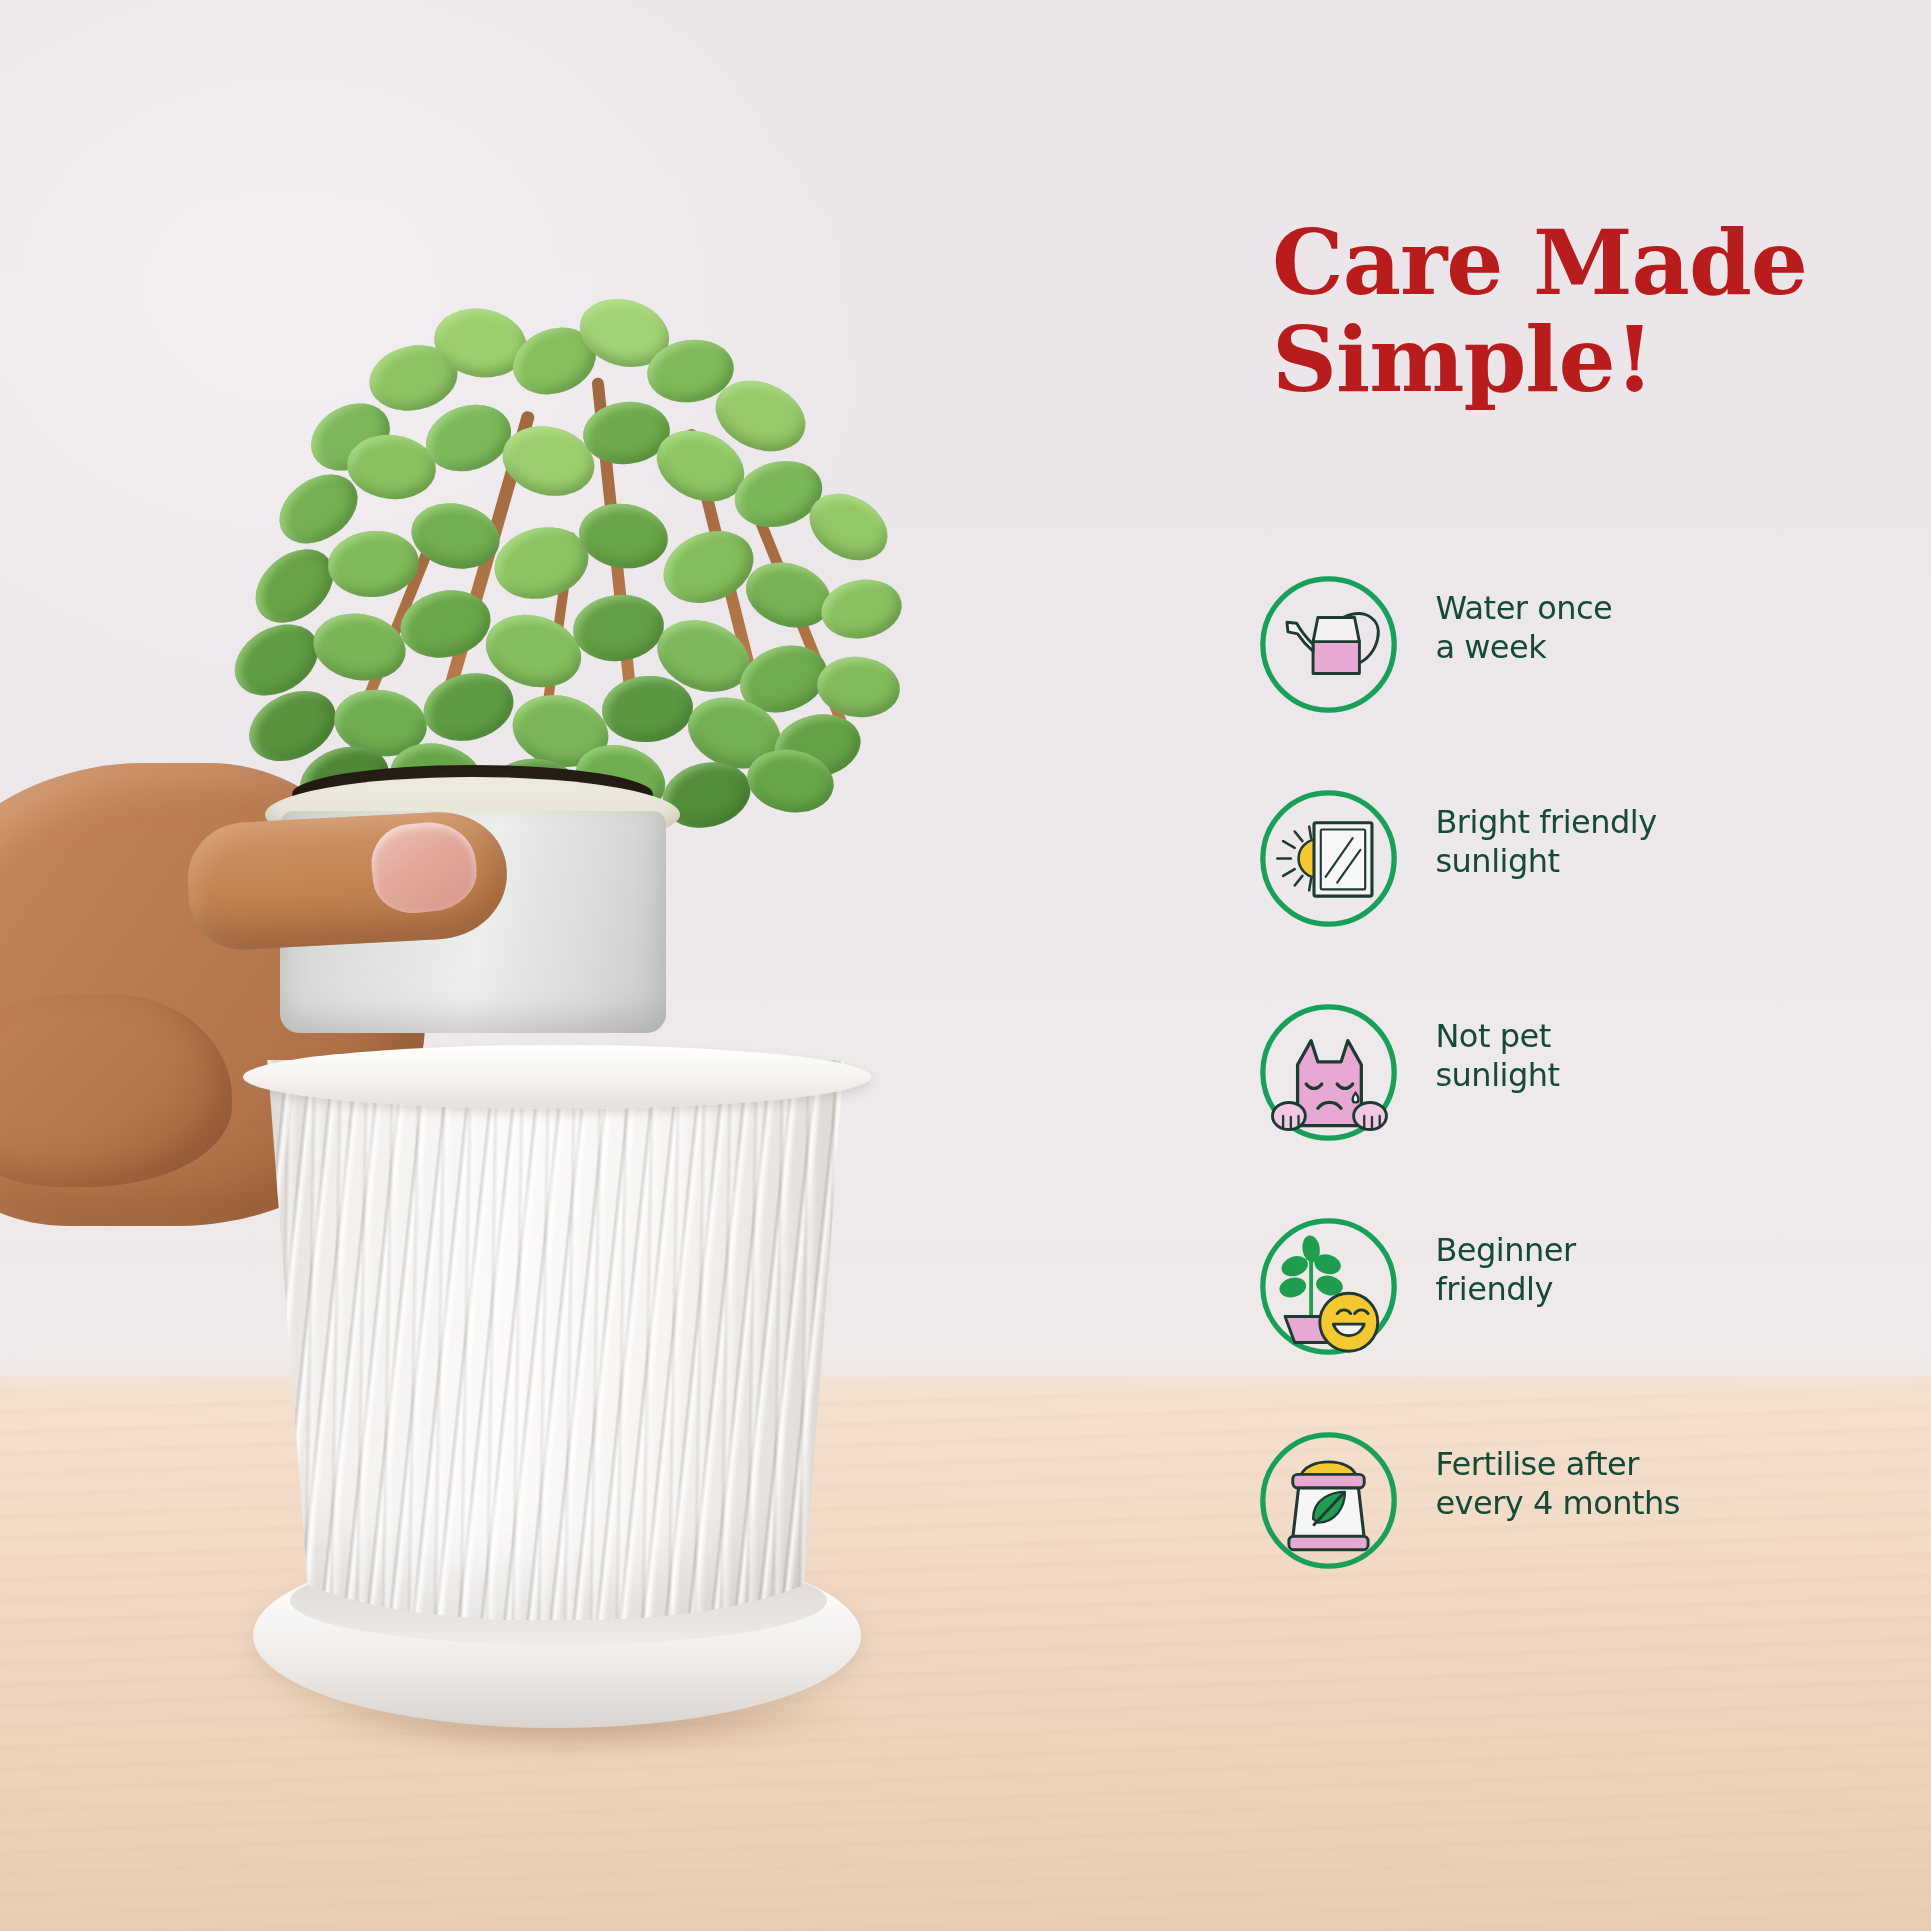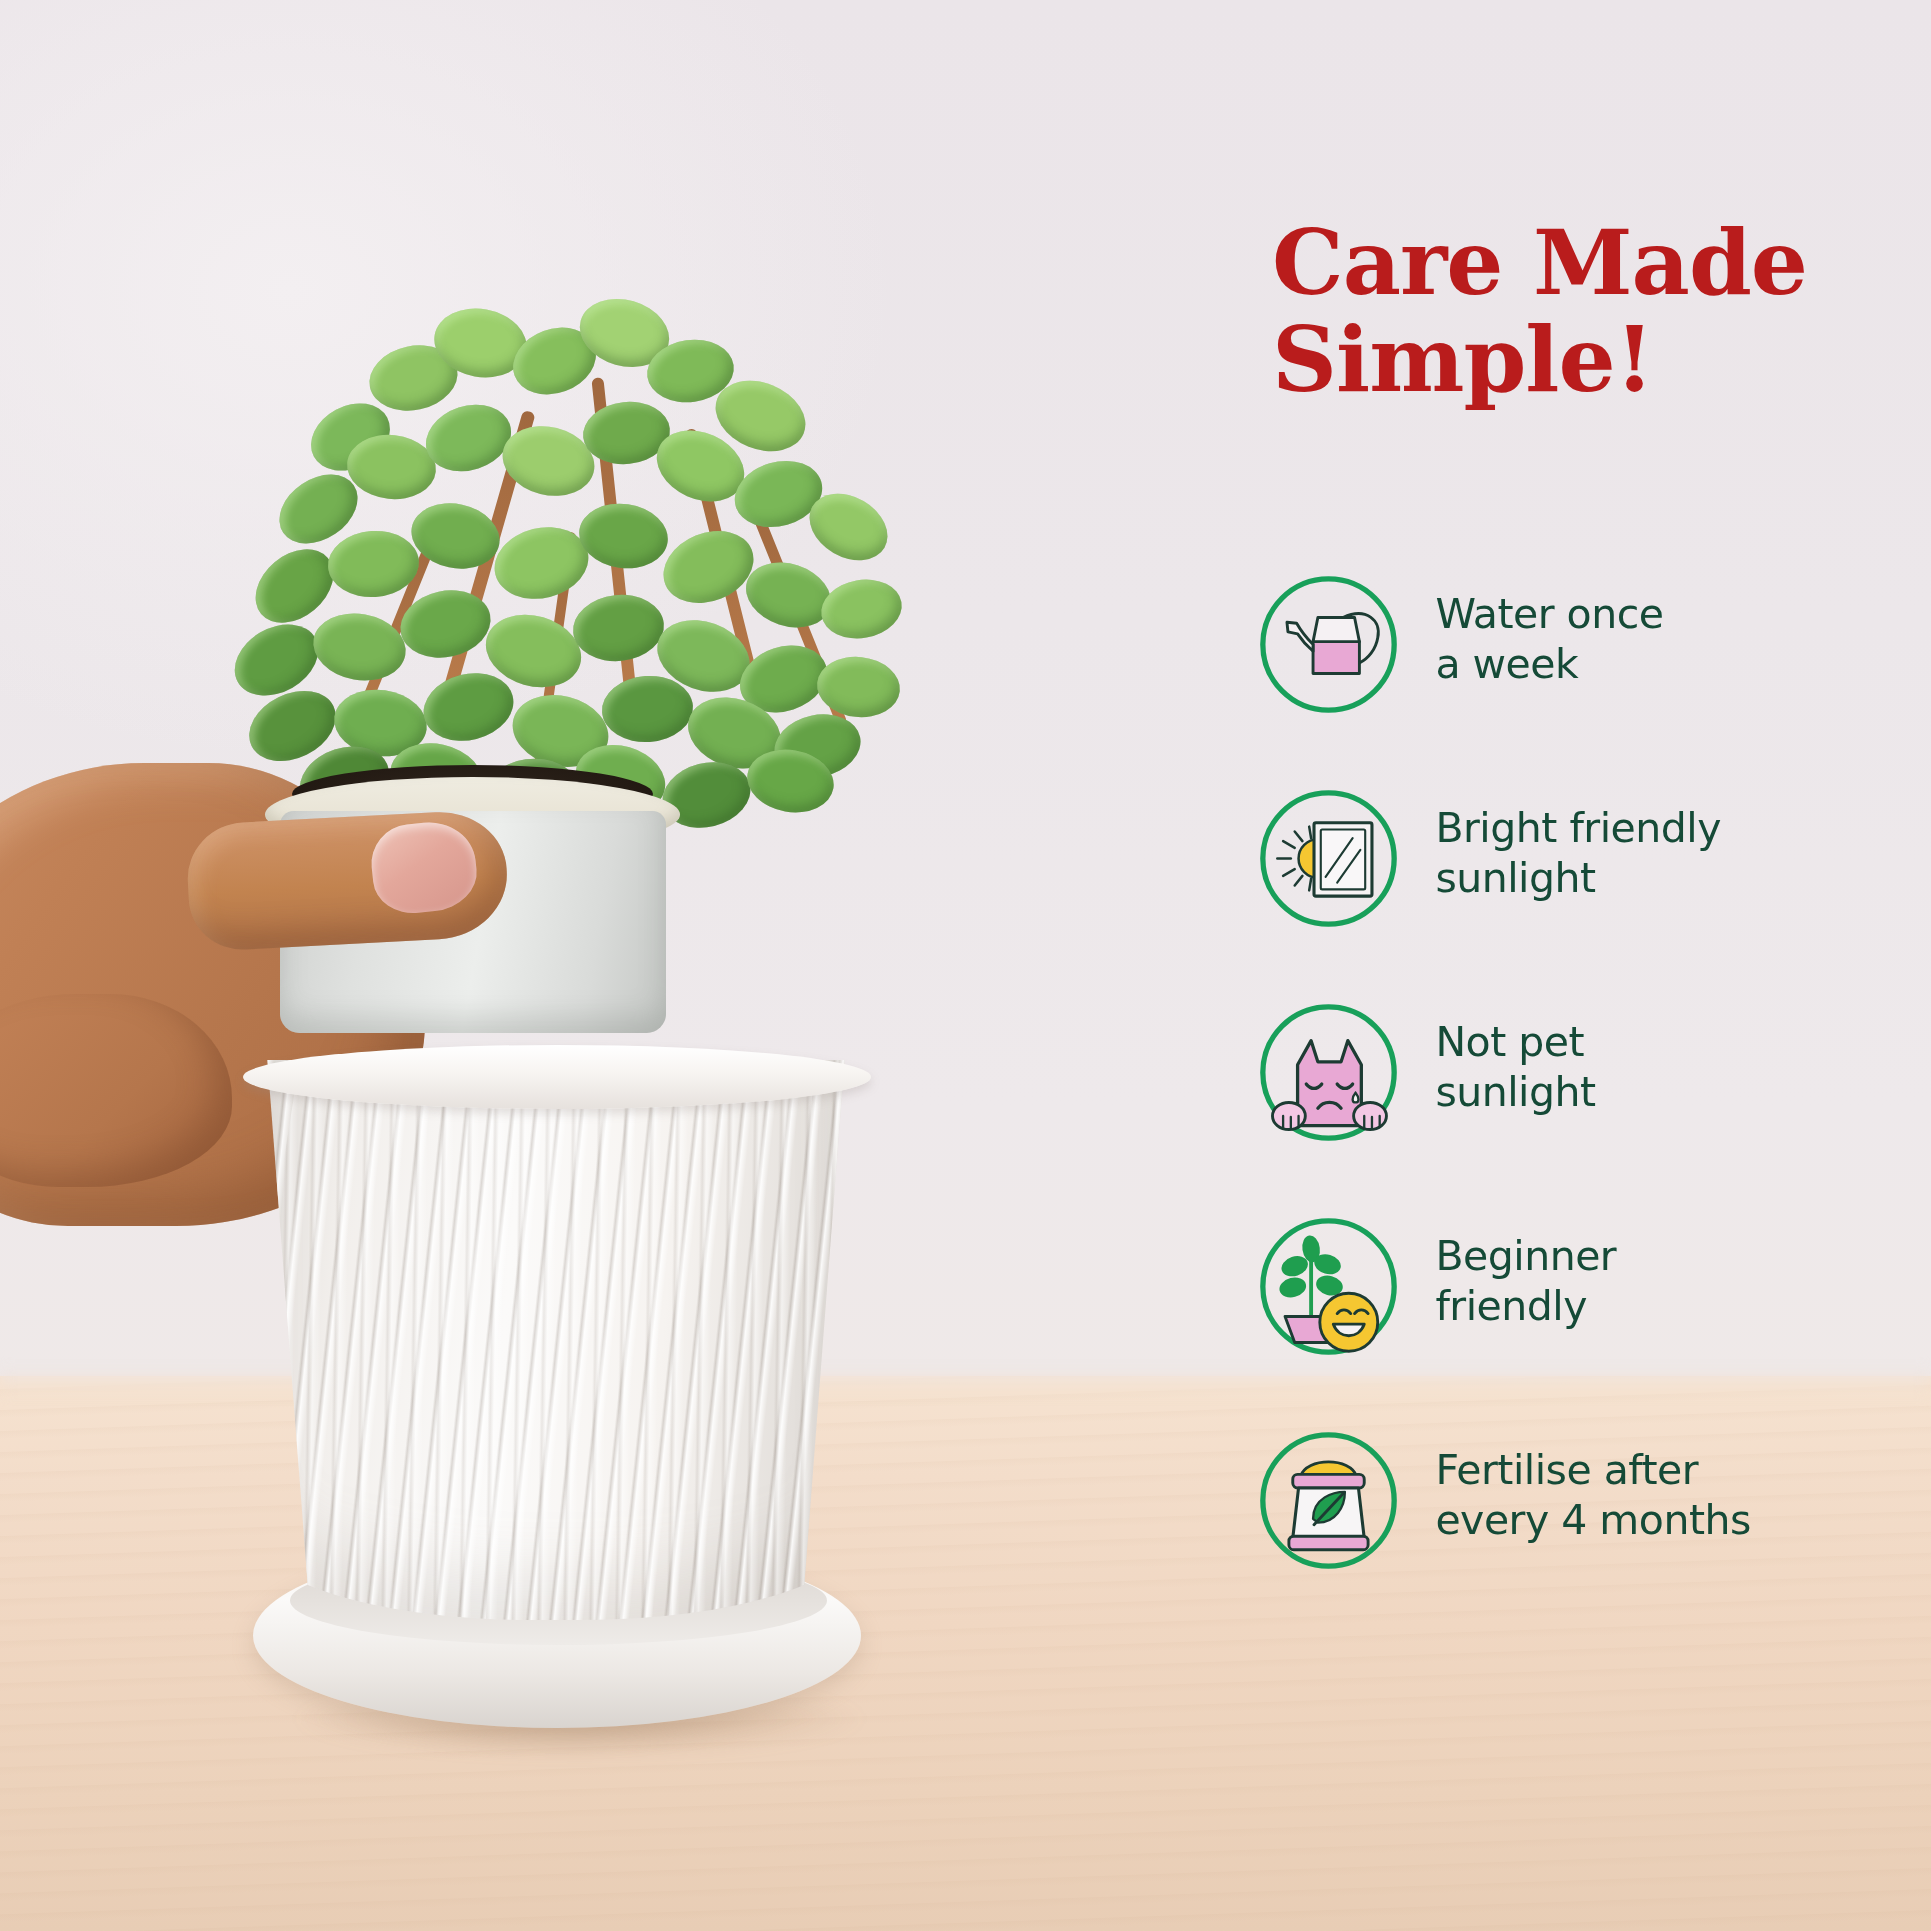--- a/index.html
+++ b/index.html
@@ -173,21 +173,21 @@
   .care-item{
     position:relative;height:214px;display:flex;align-items:flex-start;
   }
   .badge{
     position:relative;flex:0 0 auto;width:141px;height:141px;margin-left:17.4px;margin-top:0;
   }
   .badge svg{display:block;width:141px;height:141px;overflow:visible;}
   .care-text{
     margin-left:36px;margin-top:15.4px;
     font-family:"DejaVu Sans","Liberation Sans",sans-serif;
-    font-size:41px;line-height:1.22;font-weight:500;
+    font-size:32px;line-height:1.22;font-weight:500;
     color:#154a37;white-space:pre-line;letter-spacing:-0.5px;
   }
 </style>
 </head>
 <body>
 
 <div id="stage">
 
   <div class="bg-wall"></div>
   <div class="bg-table"></div>

